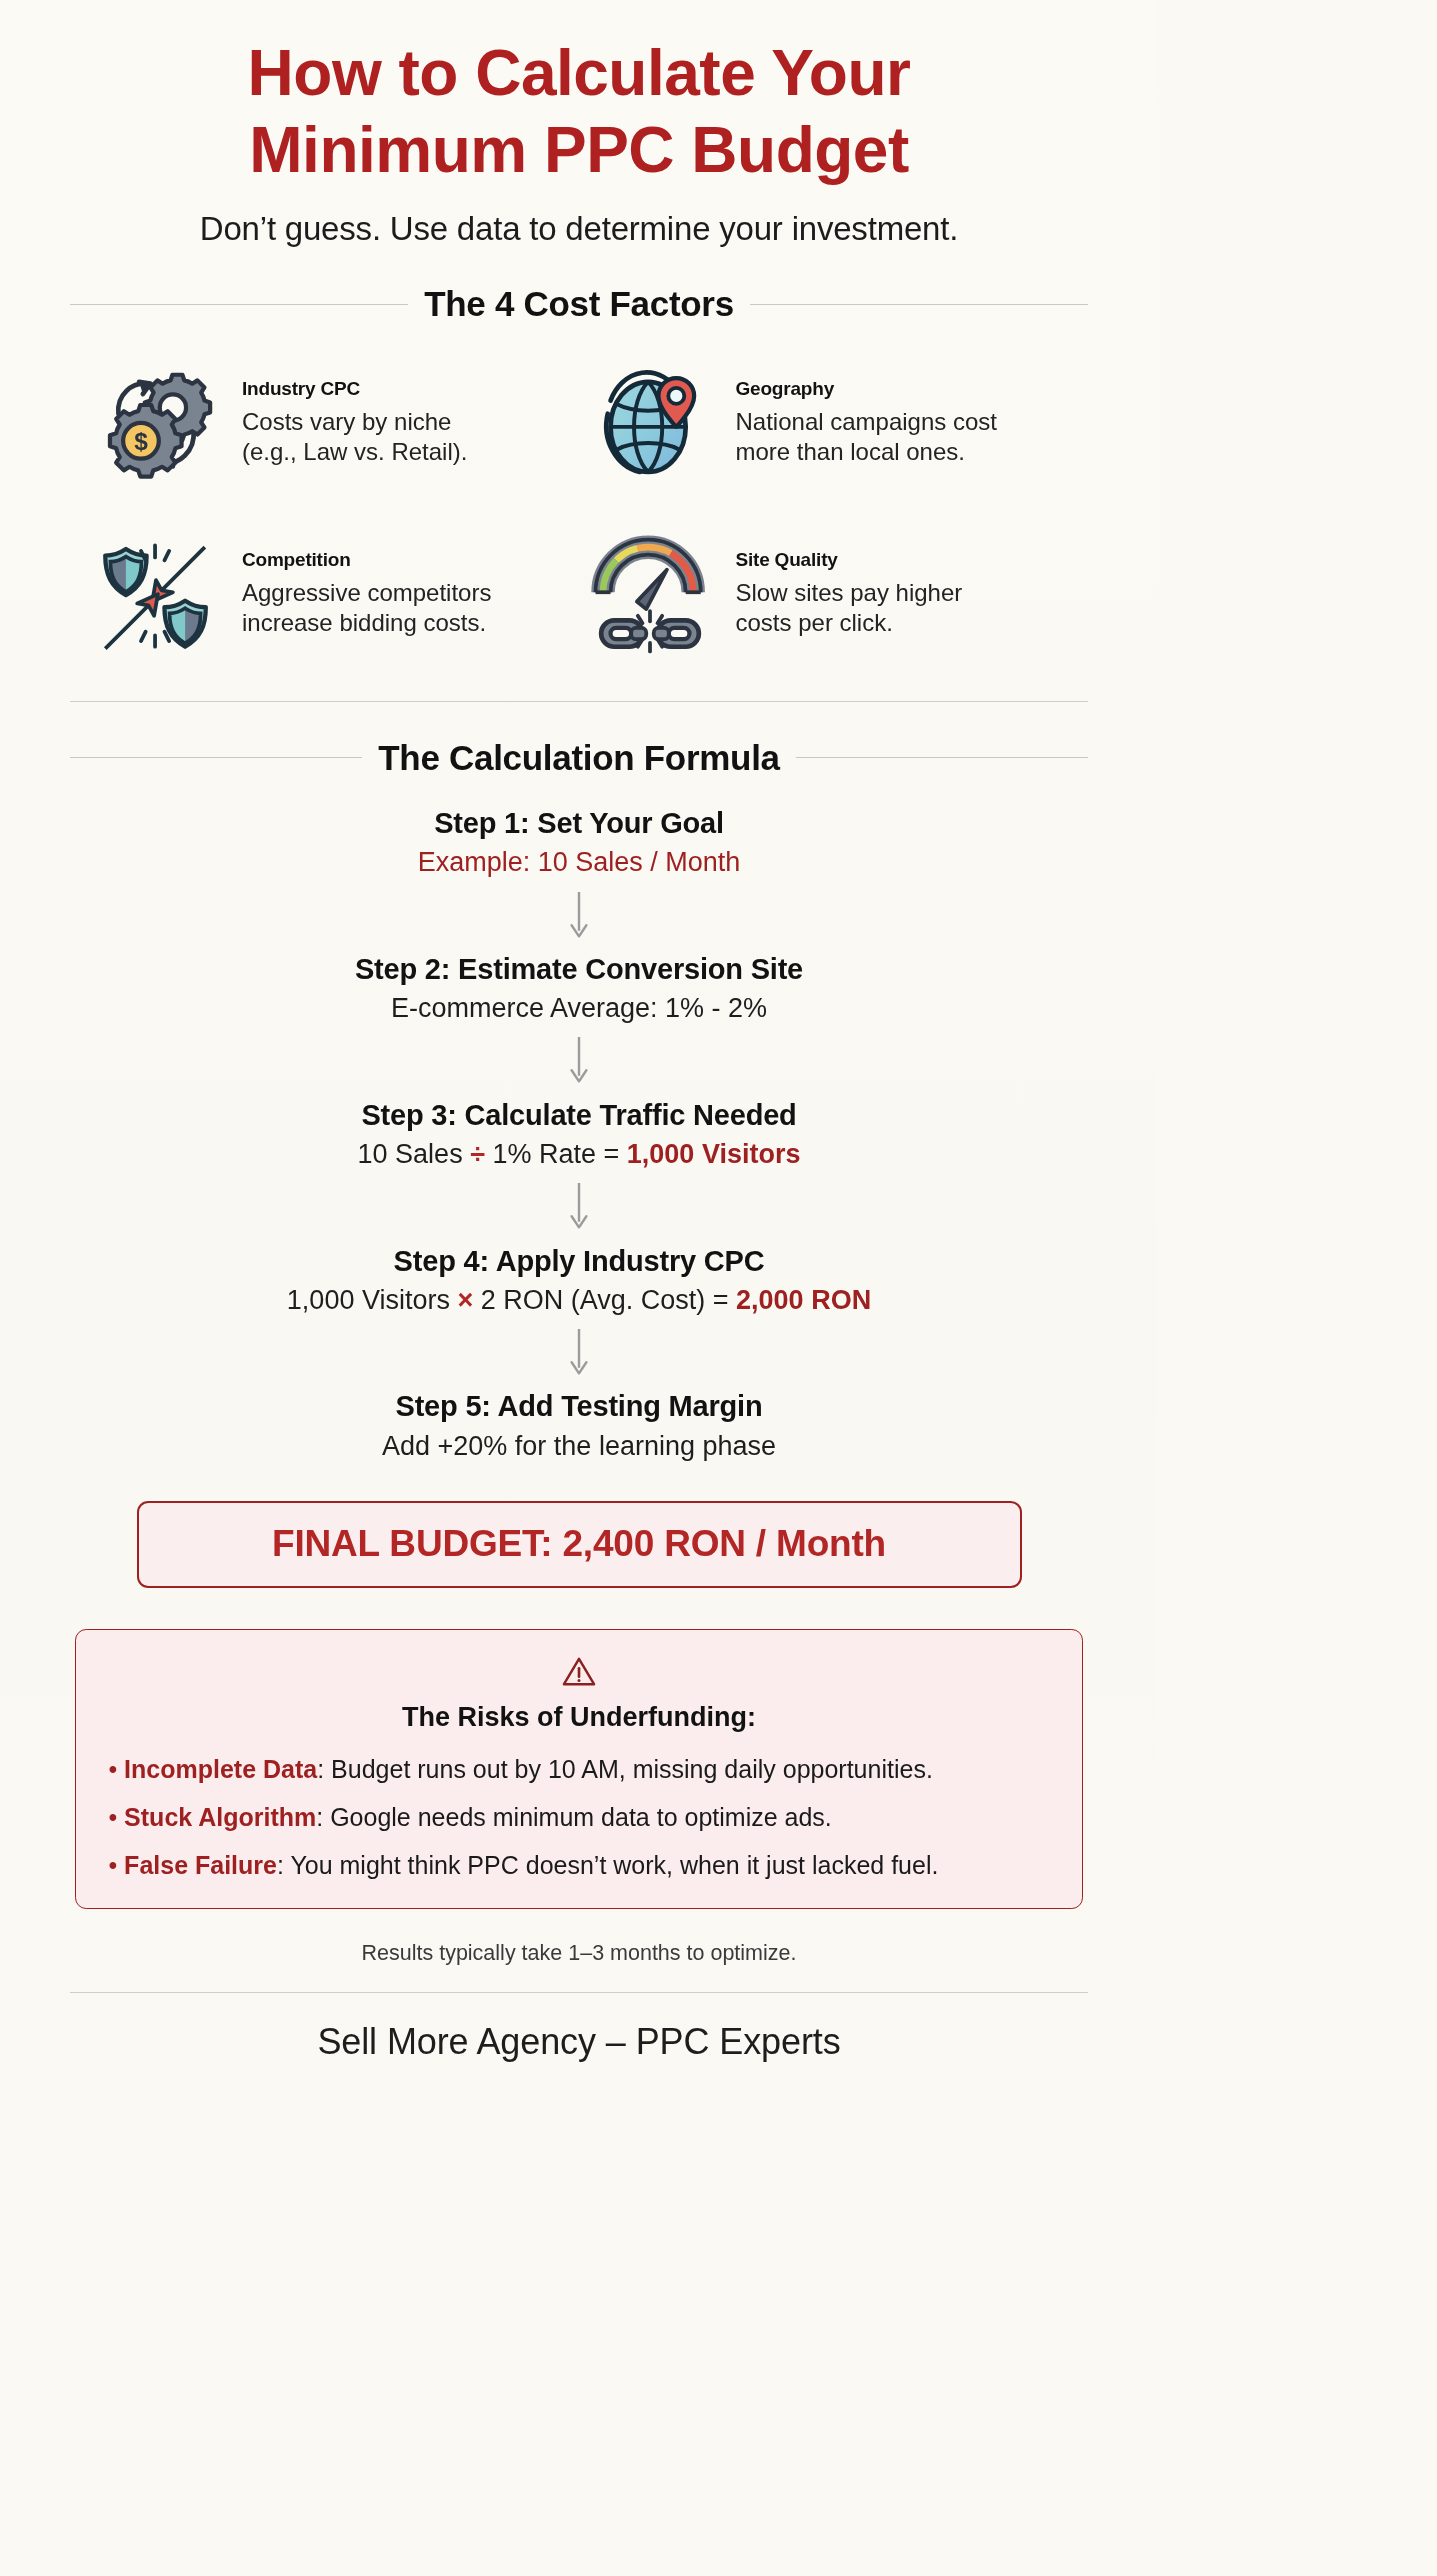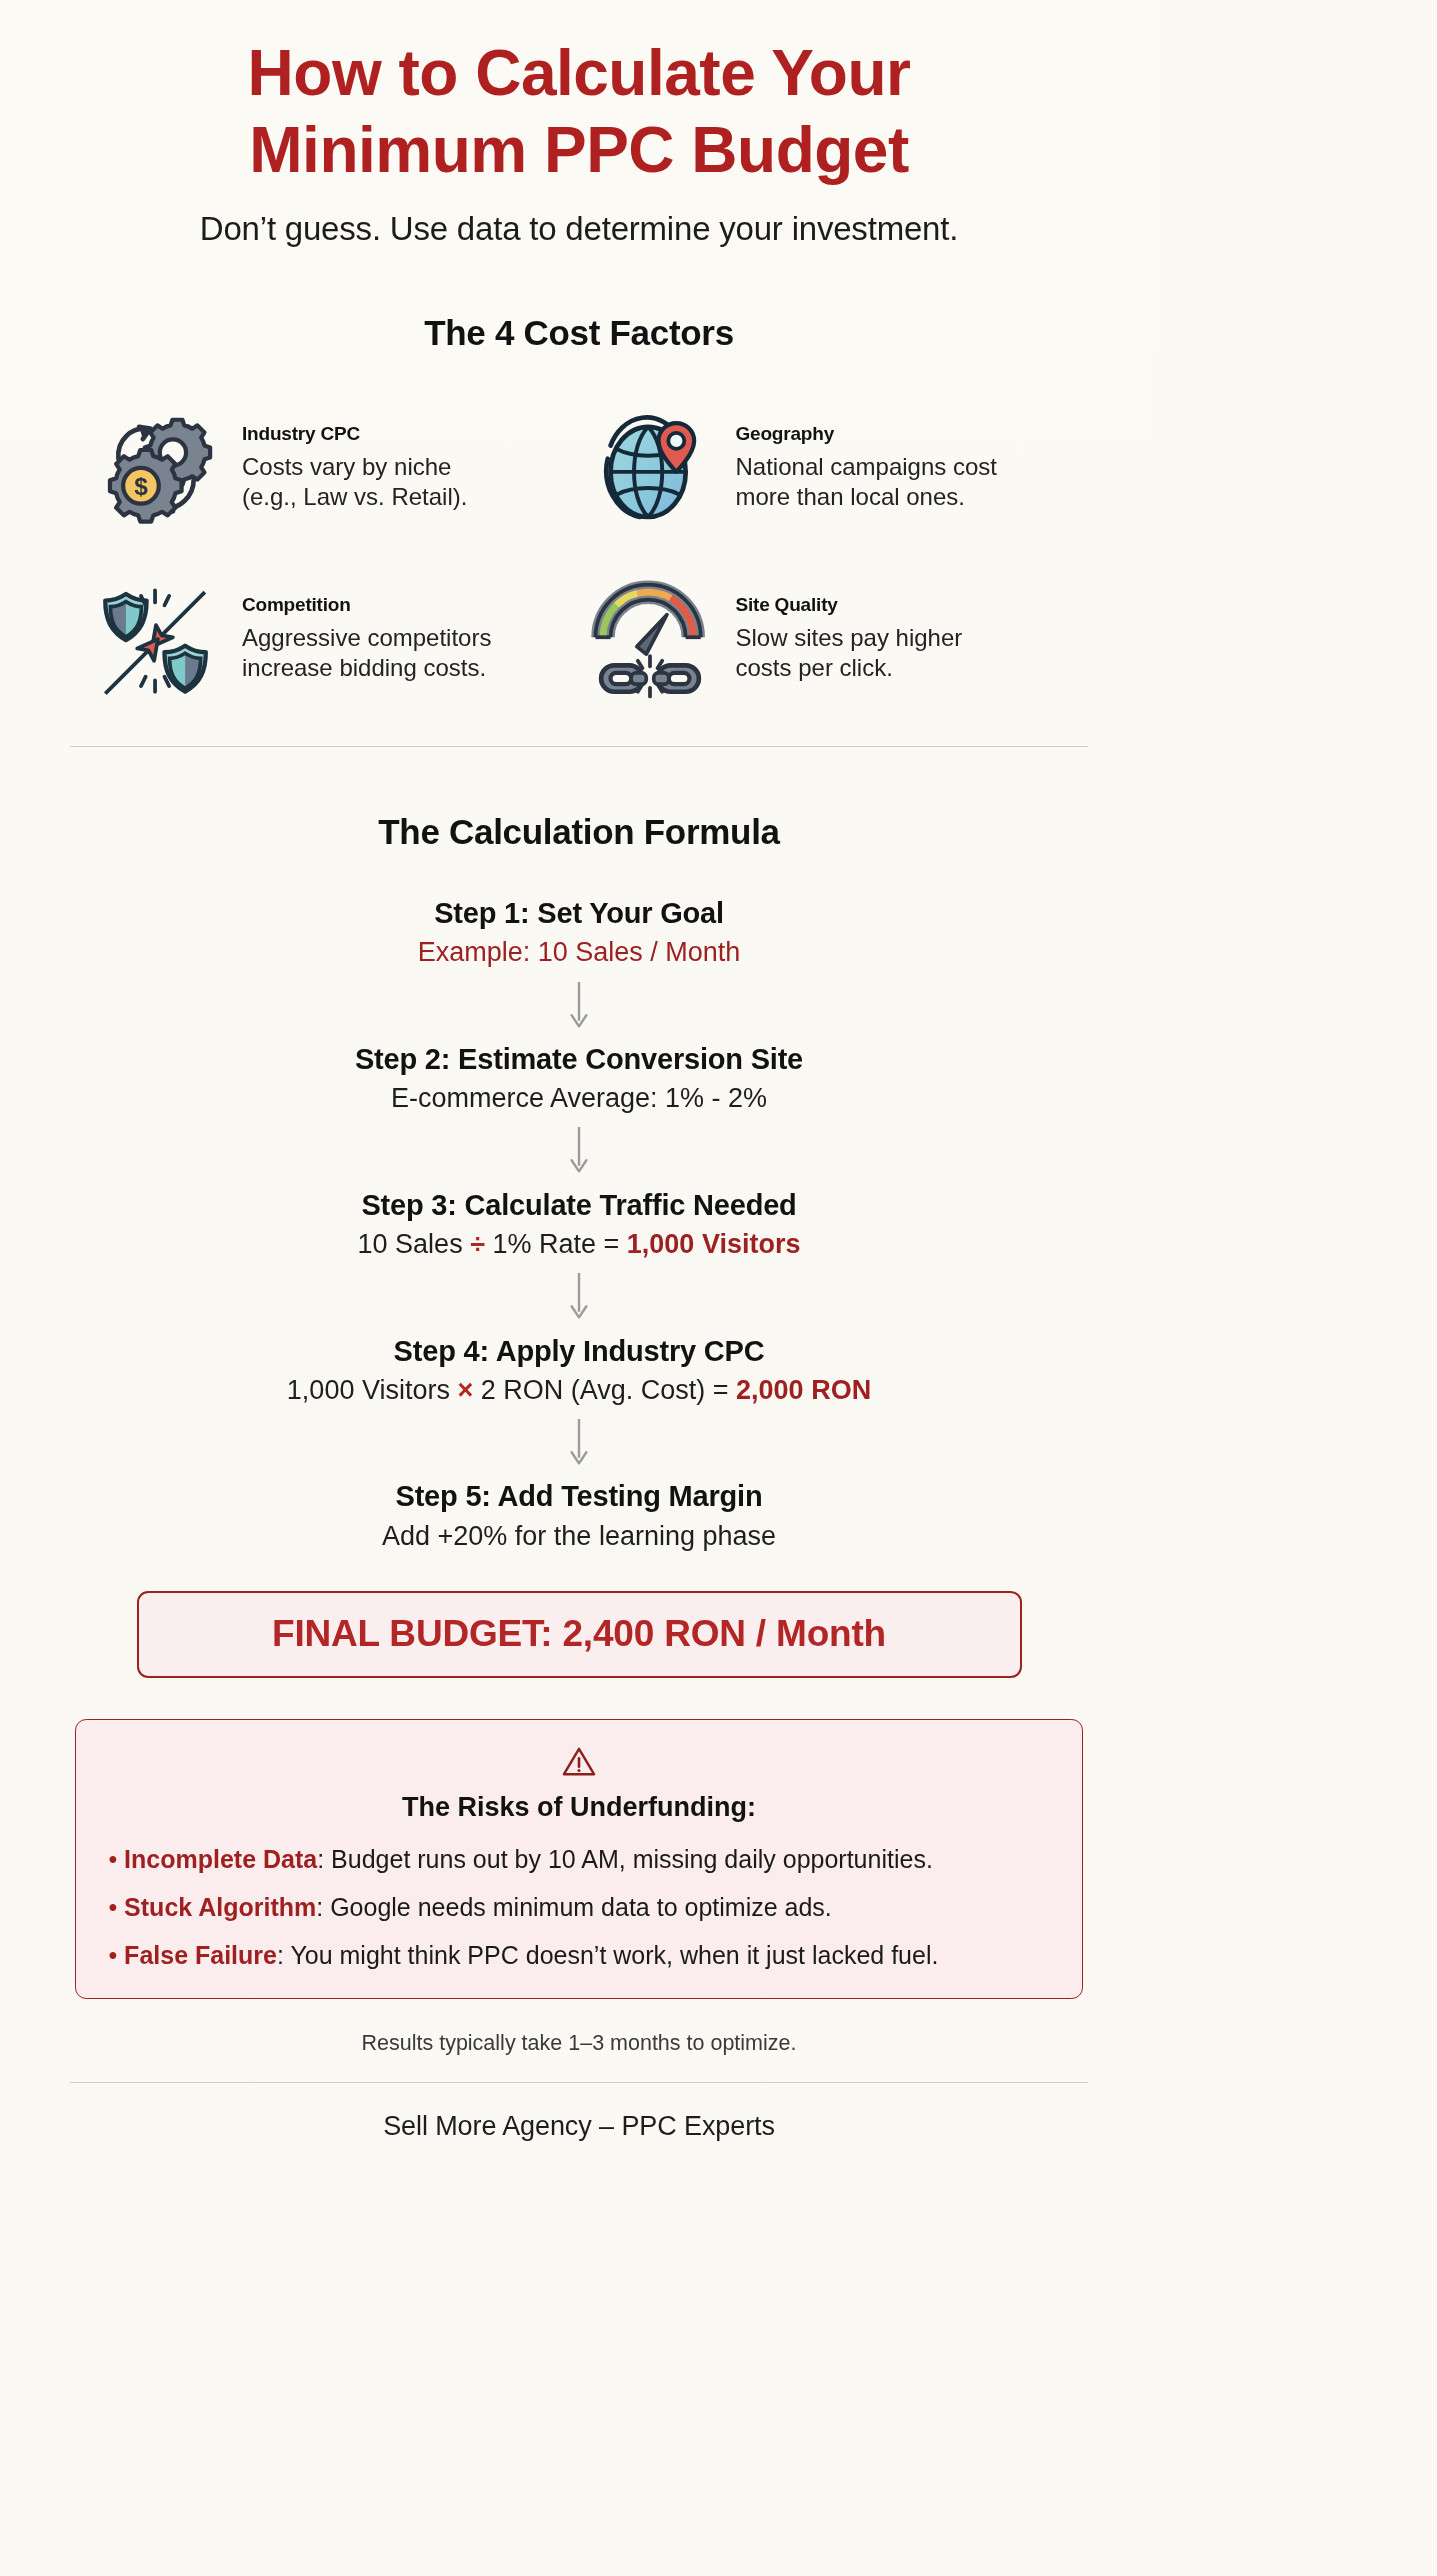--- a/index.html
+++ b/index.html
@@ -35,23 +35,22 @@
     font-weight: 400;
     color: #1c1c1c;
     letter-spacing: -0.2px;
   }
 
   
   .sec-head {
     display: flex;
     align-items: center;
     gap: 16px;
-    margin-top: 49px;
+    margin-top: 36px;
     padding: 0 3.7px;
-    flex-direction: column;
   }
   .sec-head .rule { flex: 1; height: 0.9px; background: #c9c9c4; }
   .sec-head .sec-title {
     font-size: 35px;
     font-weight: 700;
     color: #121212;
     white-space: nowrap;
     letter-spacing: -0.3px;
   }
 
@@ -122,21 +121,21 @@
   .note {
     margin-top: 32px;
     text-align: center;
     font-size: 21.5px;
     color: #3a3a3a;
   }
   .hr-foot { height: 0.9px; background: #cfcfc9; margin: 26px 3.7px 0 3.7px; }
   .footer {
     margin-top: 28px;
     text-align: center;
-    font-size: 27px;
+    font-size: 36px;
     color: #1d1d1d;
     letter-spacing: -0.1px;
   }
 </style>
 </head>
 <body>
 
 <div class="page">
 
   <div class="title-wrap">

